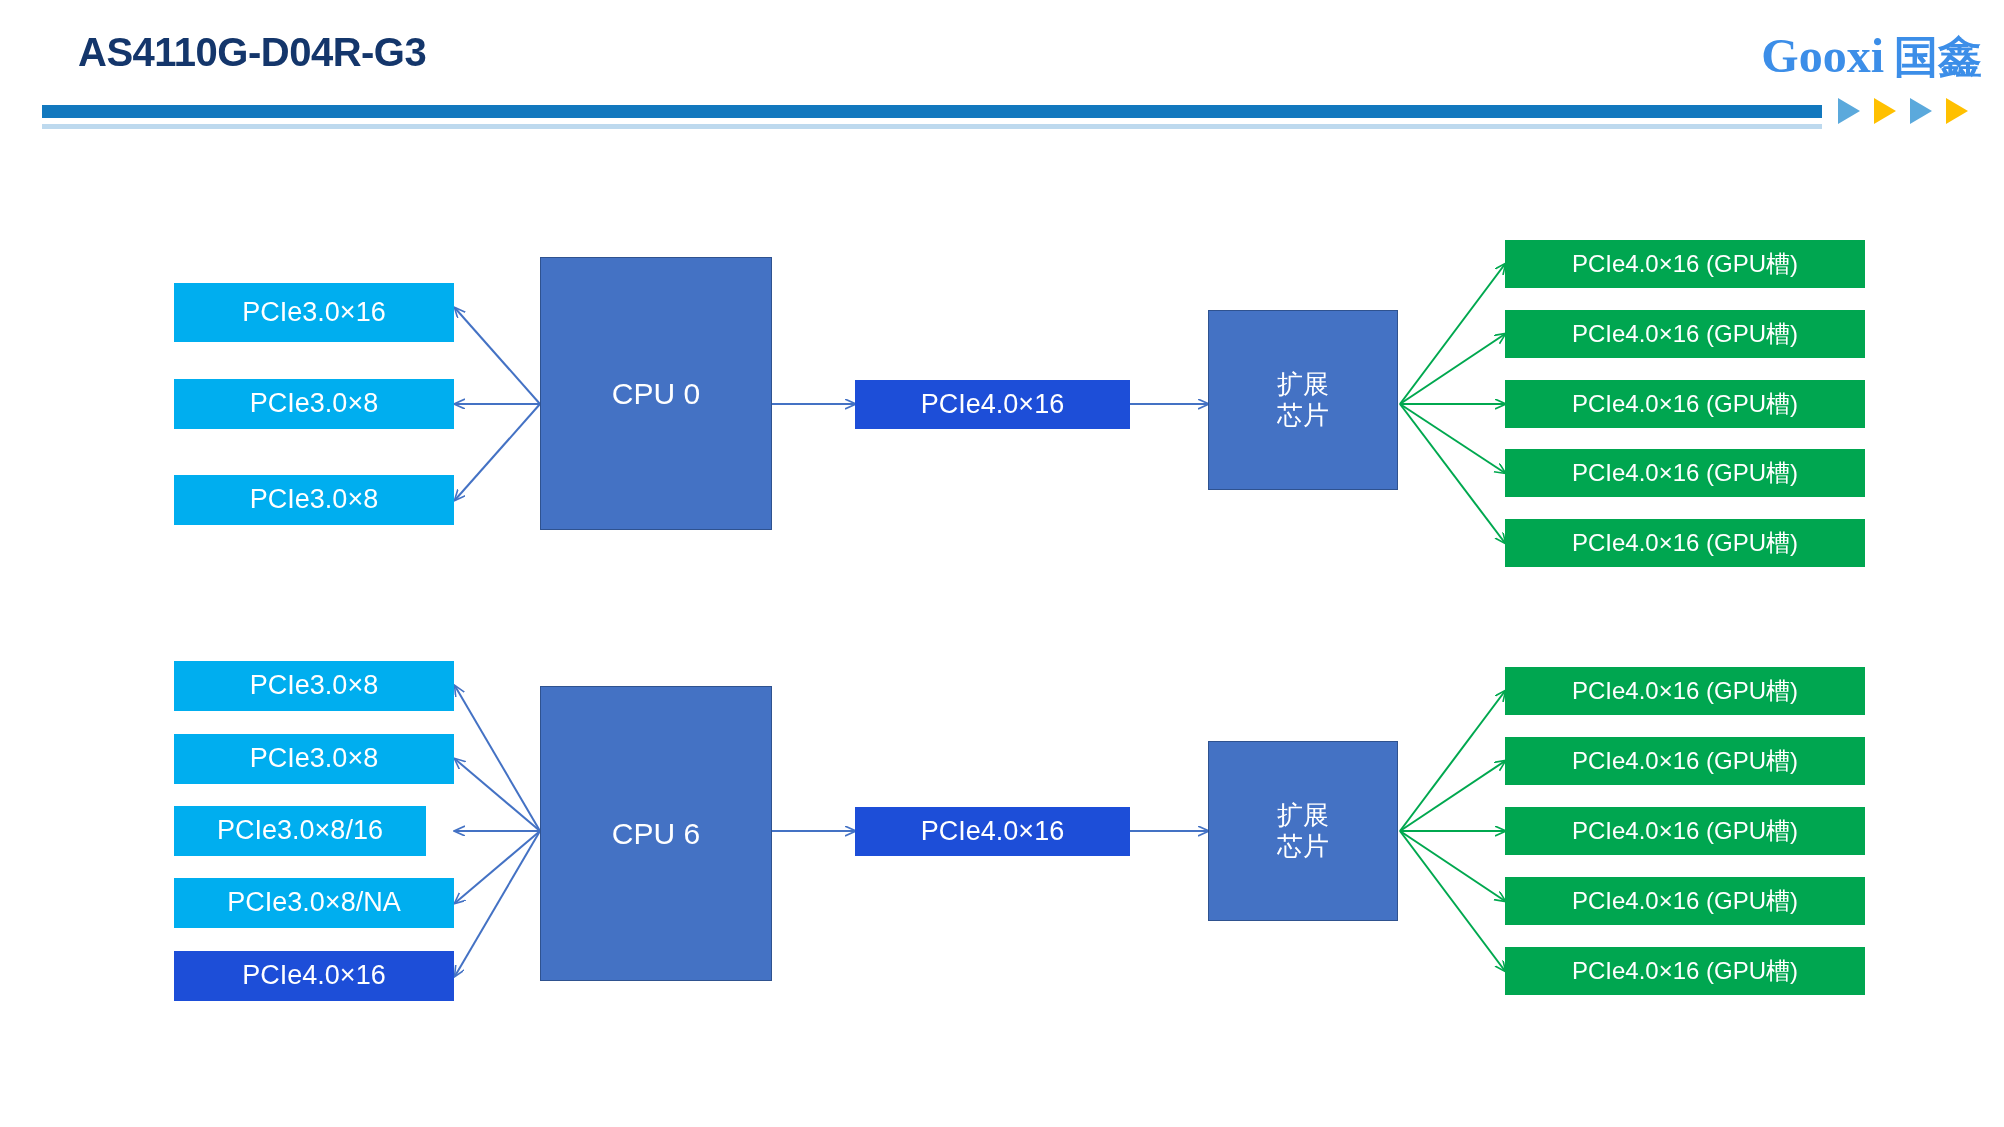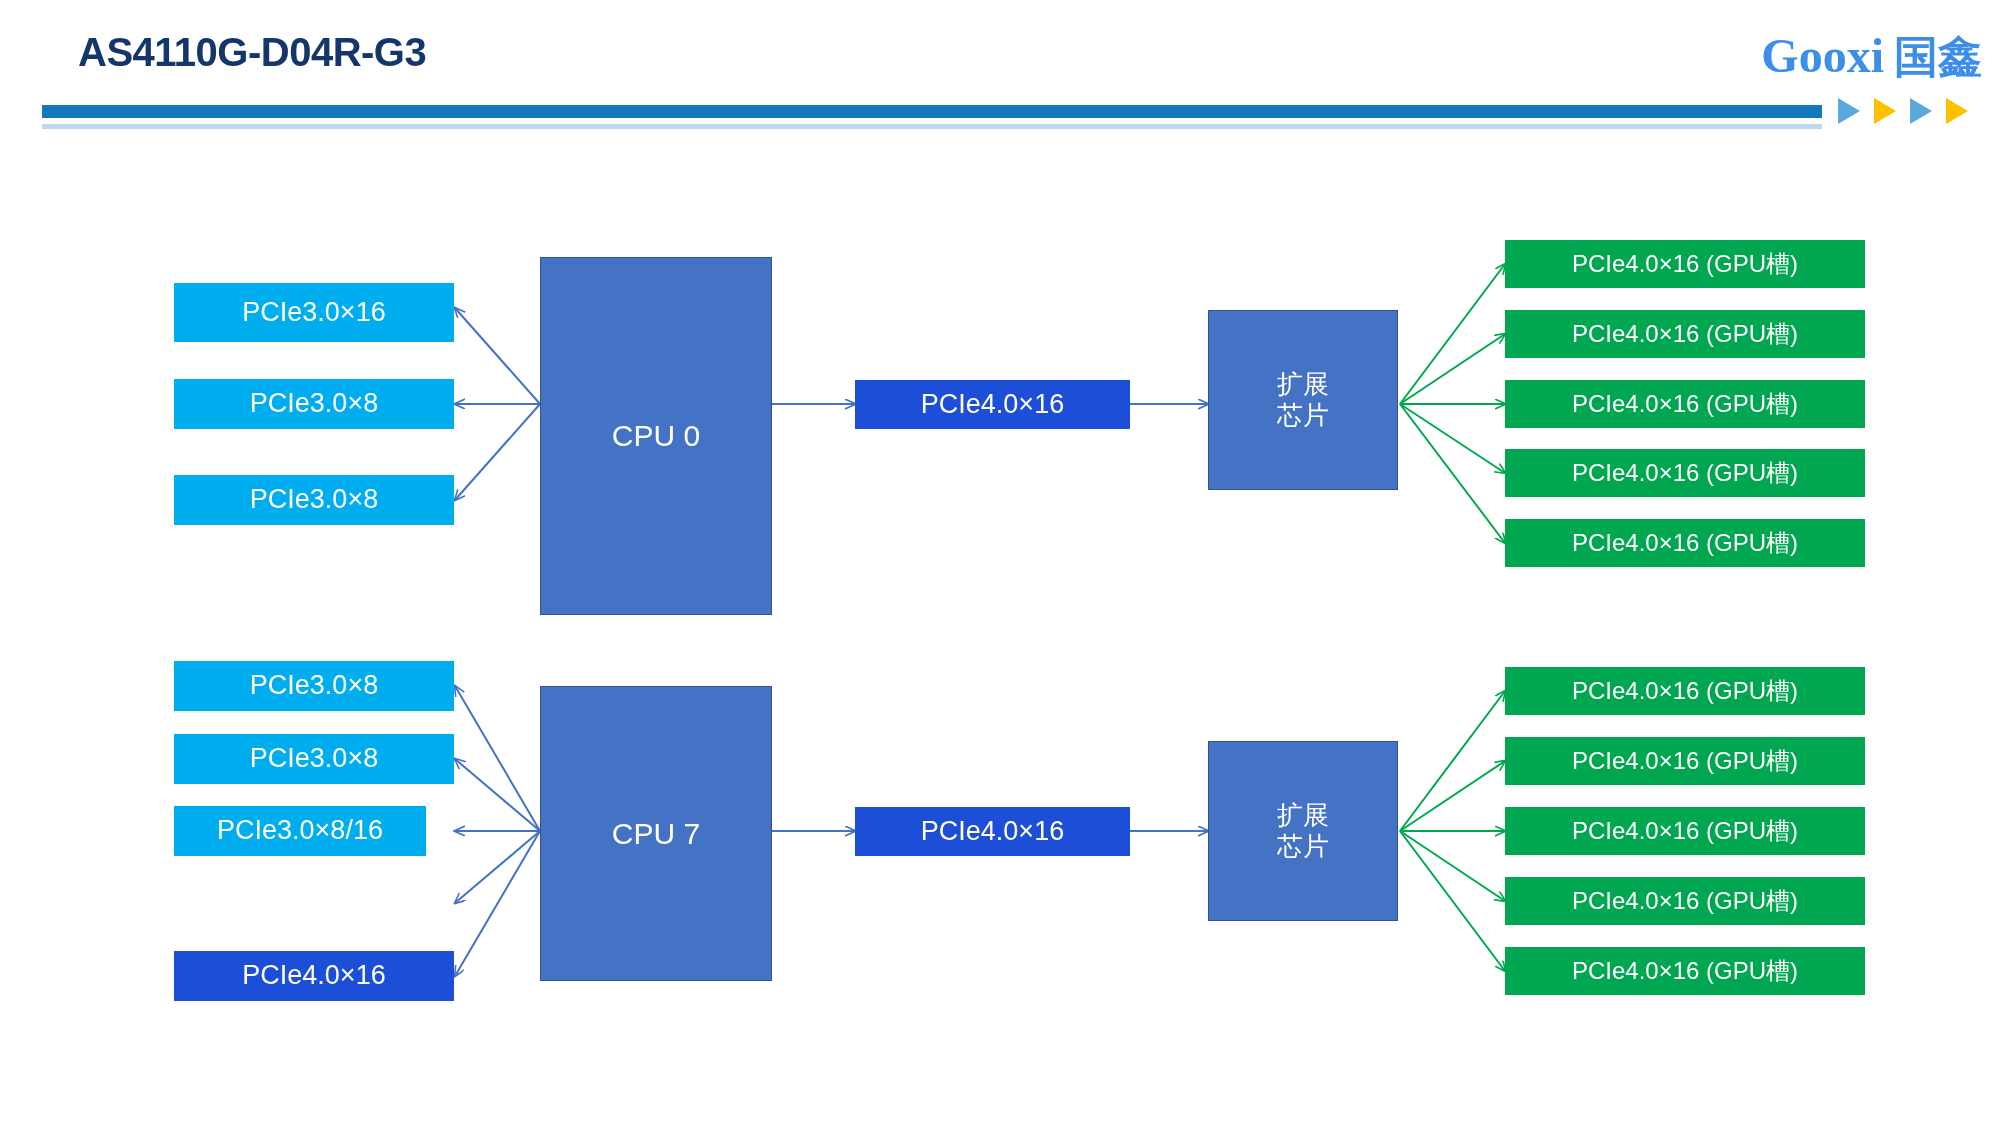--- a/index.html
+++ b/index.html
@@ -184,39 +184,40 @@
       <path d="M1400,831 L1505,831"></path>
       <path d="M1400,831 L1505,901"></path>
       <path d="M1400,831 L1505,971"></path>
     </g>
   </svg>
 
   <div class="node cyan" style="left:174px; top:283px; width:280px; height:59px;">PCIe3.0×16</div>
   <div class="node cyan" style="left:174px; top:379px; width:280px; height:50px;">PCIe3.0×8</div>
   <div class="node cyan" style="left:174px; top:475px; width:280px; height:50px;">PCIe3.0×8</div>
 
-  <div class="node blue" style="left:540px; top:257px; width:232px; height:358px;">CPU 0</div>
+  <div class="node blue" style="left:540px; top:257px; width:232px; height:273px;">CPU 0</div>
 
   <div class="node teal" style="left:855px; top:380px; width:275px; height:49px;">PCIe4.0×16</div>
 
   <div class="node blue chip" style="left:1208px; top:310px; width:190px; height:180px;">扩展
 芯片</div>
 
   <div class="node green gpu" style="left:1505px; top:240px; width:360px; height:48px;">PCIe4.0×16 (GPU槽)</div>
   <div class="node green gpu" style="left:1505px; top:310px; width:360px; height:48px;">PCIe4.0×16 (GPU槽)</div>
   <div class="node green gpu" style="left:1505px; top:380px; width:360px; height:48px;">PCIe4.0×16 (GPU槽)</div>
   <div class="node green gpu" style="left:1505px; top:449px; width:360px; height:48px;">PCIe4.0×16 (GPU槽)</div>
   <div class="node green gpu" style="left:1505px; top:519px; width:360px; height:48px;">PCIe4.0×16 (GPU槽)</div>
 
   <div class="node cyan" style="left:174px; top:661px; width:280px; height:50px;">PCIe3.0×8</div>
   <div class="node cyan" style="left:174px; top:734px; width:280px; height:50px;">PCIe3.0×8</div>
   <div class="node cyan" style="left:174px; top:806px; width:252px; height:50px;">PCIe3.0×8/16</div>
+  <div class="node cyan" style="left:174px; top:878px; width:280px; height:50px;">PCIe3.0×8/NA</div>
   <div class="node teal" style="left:174px; top:951px; width:280px; height:50px;">PCIe4.0×16</div>
 
-  <div class="node blue" style="left:540px; top:686px; width:232px; height:295px;">CPU 7</div>
+  <div class="node blue" style="left:540px; top:686px; width:232px; height:295px;">CPU 6</div>
 
   <div class="node teal" style="left:855px; top:807px; width:275px; height:49px;">PCIe4.0×16</div>
 
   <div class="node blue chip" style="left:1208px; top:741px; width:190px; height:180px;">扩展
 芯片</div>
 
   <div class="node green gpu" style="left:1505px; top:667px; width:360px; height:48px;">PCIe4.0×16 (GPU槽)</div>
   <div class="node green gpu" style="left:1505px; top:737px; width:360px; height:48px;">PCIe4.0×16 (GPU槽)</div>
   <div class="node green gpu" style="left:1505px; top:807px; width:360px; height:48px;">PCIe4.0×16 (GPU槽)</div>
   <div class="node green gpu" style="left:1505px; top:877px; width:360px; height:48px;">PCIe4.0×16 (GPU槽)</div>

